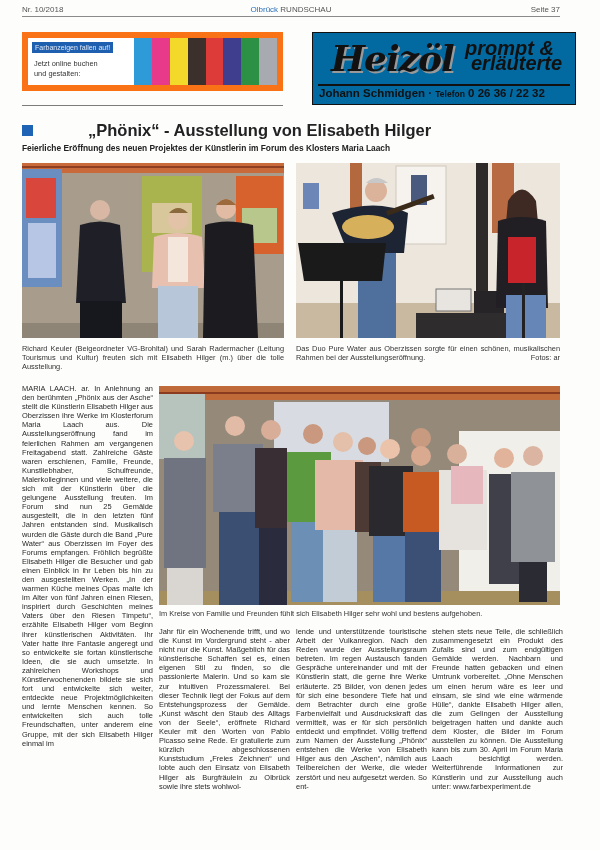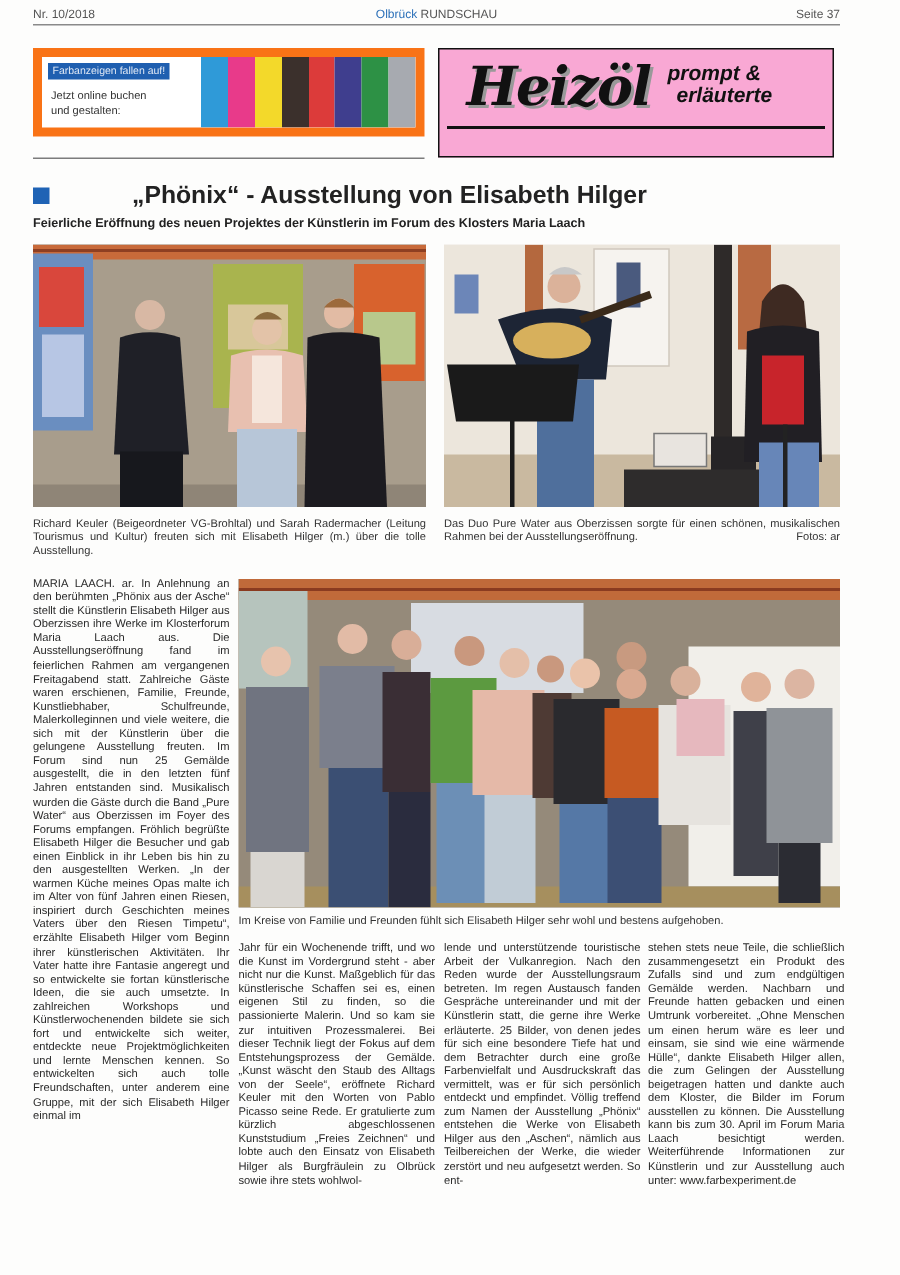--- a/index.html
+++ b/index.html
@@ -15,23 +15,23 @@
     
     .ad-color { position: absolute; left: 22px; top: 32px; width: 261px; height: 59px; border: 6px solid #f97316; background: #fff; overflow: hidden; }
     .ad-color .badge { position: absolute; left: 4px; top: 4px; background: #1f5fb0; color: #dfe8f5; font-size: 7px; padding: 2px 3px; }
     .ad-color .txt { position: absolute; left: 6px; top: 21px; font-size: 7.4px; line-height: 9.5px; color: #333; }
     .ad-color .link { color: #1a5fb4; font-weight: normal; margin-top: 20px; }
     .swatches { position: absolute; left: 106px; top: 0; right: 0; bottom: 0; display: flex; }
     .swatches div { flex: 1; }
     .ad-rule { position: absolute; left: 22px; top: 105px; width: 261px; height: 1px; background: #7c7c7c; }
 
     
-    .ad-oil { position: absolute; left: 292px; top: 32px; width: 264px; height: 73px; border: 1.5px solid #111; background: #f9a8d4; }
+    .ad-oil { position: absolute; left: 312px; top: 32px; width: 264px; height: 73px; border: 1.5px solid #111; background: #0369a1; }
     .oil-title { position: absolute; left: 18px; top: 4px; font-family: "DejaVu Serif", serif; font-style: italic; font-weight: bold; font-size: 36px; letter-spacing: -1px; color: #111; text-shadow: 2px 2px 0 #999; }
-    .oil-tag { position: absolute; left: 152px; top: 8px; font-style: italic; font-weight: bold; font-size: 14px; line-height: 15px; color: #111; }
+    .oil-tag { position: absolute; left: 152px; top: 8px; font-style: italic; font-weight: bold; font-size: 20px; line-height: 15px; color: #111; }
     .oil-tag span { display: block; }
     .oil-tag span + span { padding-left: 6px; }
     .oil-line { position: absolute; left: 5px; right: 5px; top: 51px; height: 1.5px; background: #111; }
     .oil-contact { position: absolute; left: 6px; top: 54px; font-weight: bold; font-size: 11.5px; color: #111; white-space: nowrap; }
     .oil-contact .small { font-size: 8.5px; }
 
     
     .headline { position: absolute; left: 22px; top: 121px; font-size: 16.5px; font-weight: bold; color: #222; display: flex; align-items: center; gap: 48px; }
     .headline .sq { width: 11px; height: 11px; background: #1f63b5; margin-right: 7px; display: inline-block; }
     .subhead { position: absolute; left: 22px; top: 143px; font-size: 8.4px; font-weight: bold; color: #222; }
@@ -83,20 +83,25 @@
 </div>
 <div class="ad-rule"></div>
 
 <div class="ad-oil">
   <div class="oil-title">Heizöl</div>
   <div class="oil-tag">
     <span>prompt &amp;</span>
     <span>erläuterte</span>
   </div>
   <div class="oil-line"></div>
+  <div class="oil-contact">
+    <span>Johann Schmidgen ·</span>
+    <span class="small">Telefon</span>
+    <span>0 26 36 / 22 32</span>
+  </div>
 </div>
 
 <h1 class="headline">
   <span class="sq" style="background: rgb(31, 99, 181);"></span>
   <span>„Phönix“ - Ausstellung von Elisabeth Hilger</span>
 </h1>
 <div class="subhead">Feierliche Eröffnung des neuen Projektes der Künstlerin im Forum des Klosters Maria Laach</div>
 
 <div class="photo p1">
   <svg width="262" height="175" viewBox="0 0 262 175">

